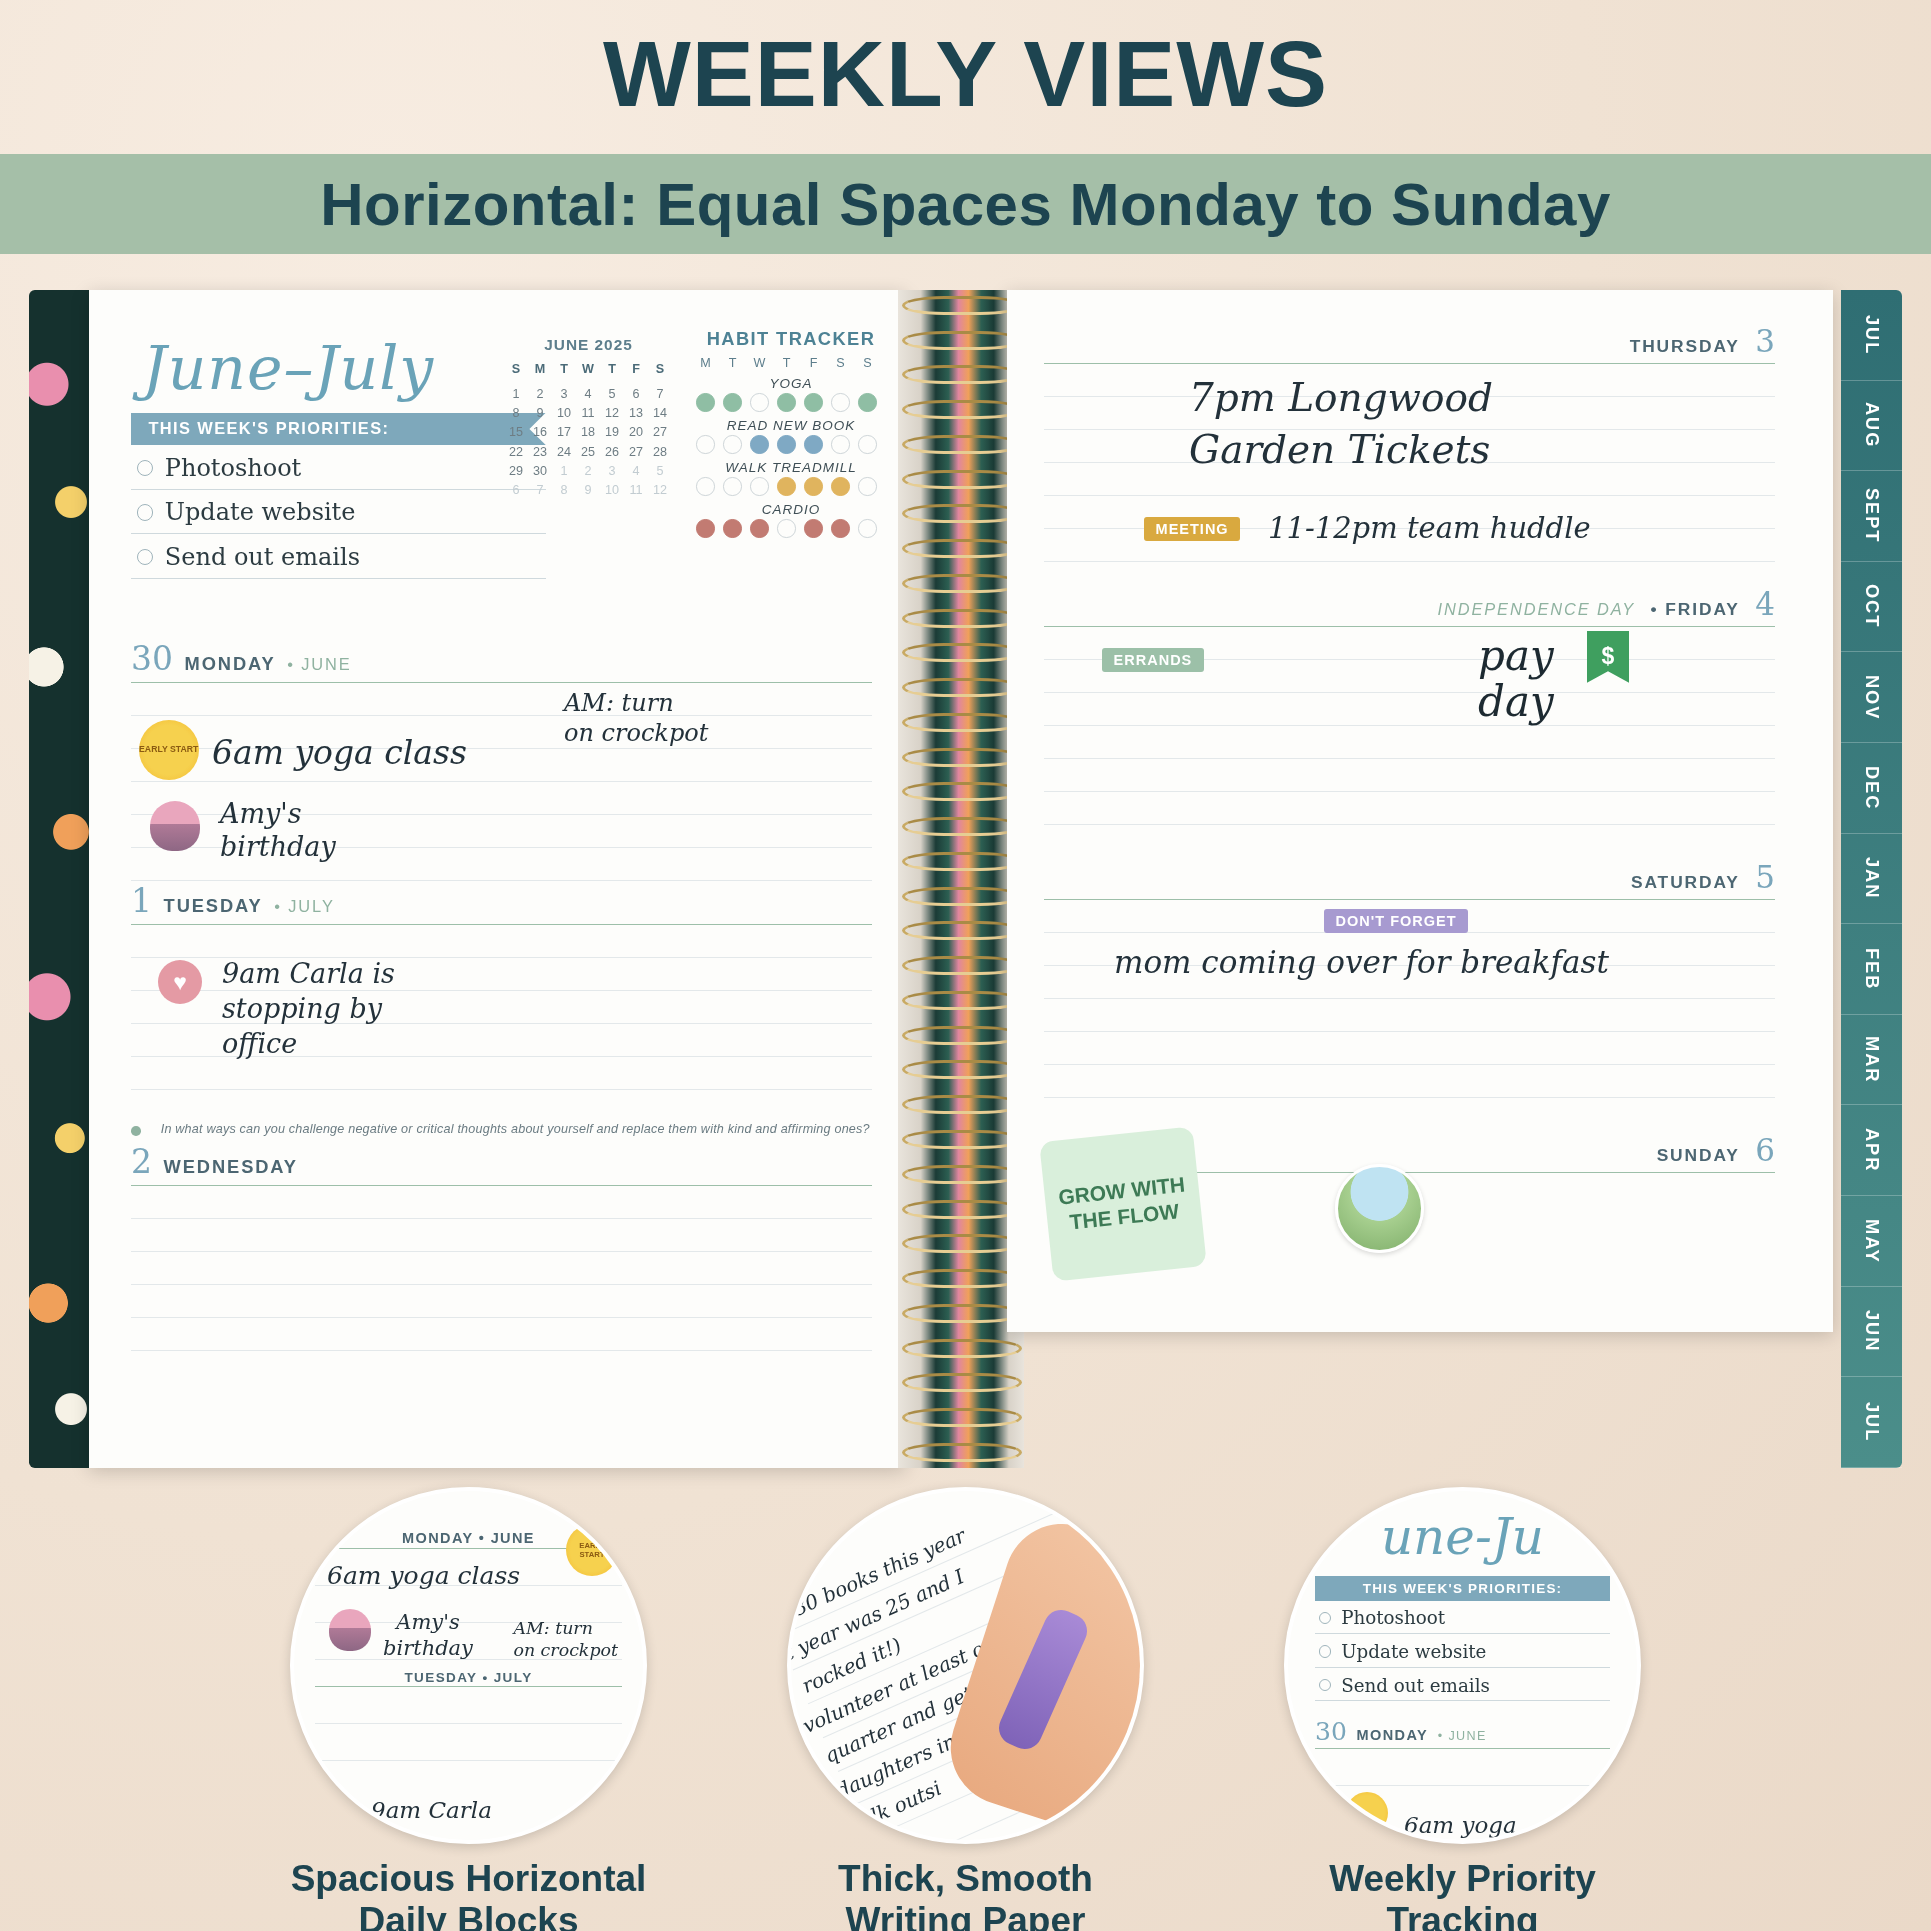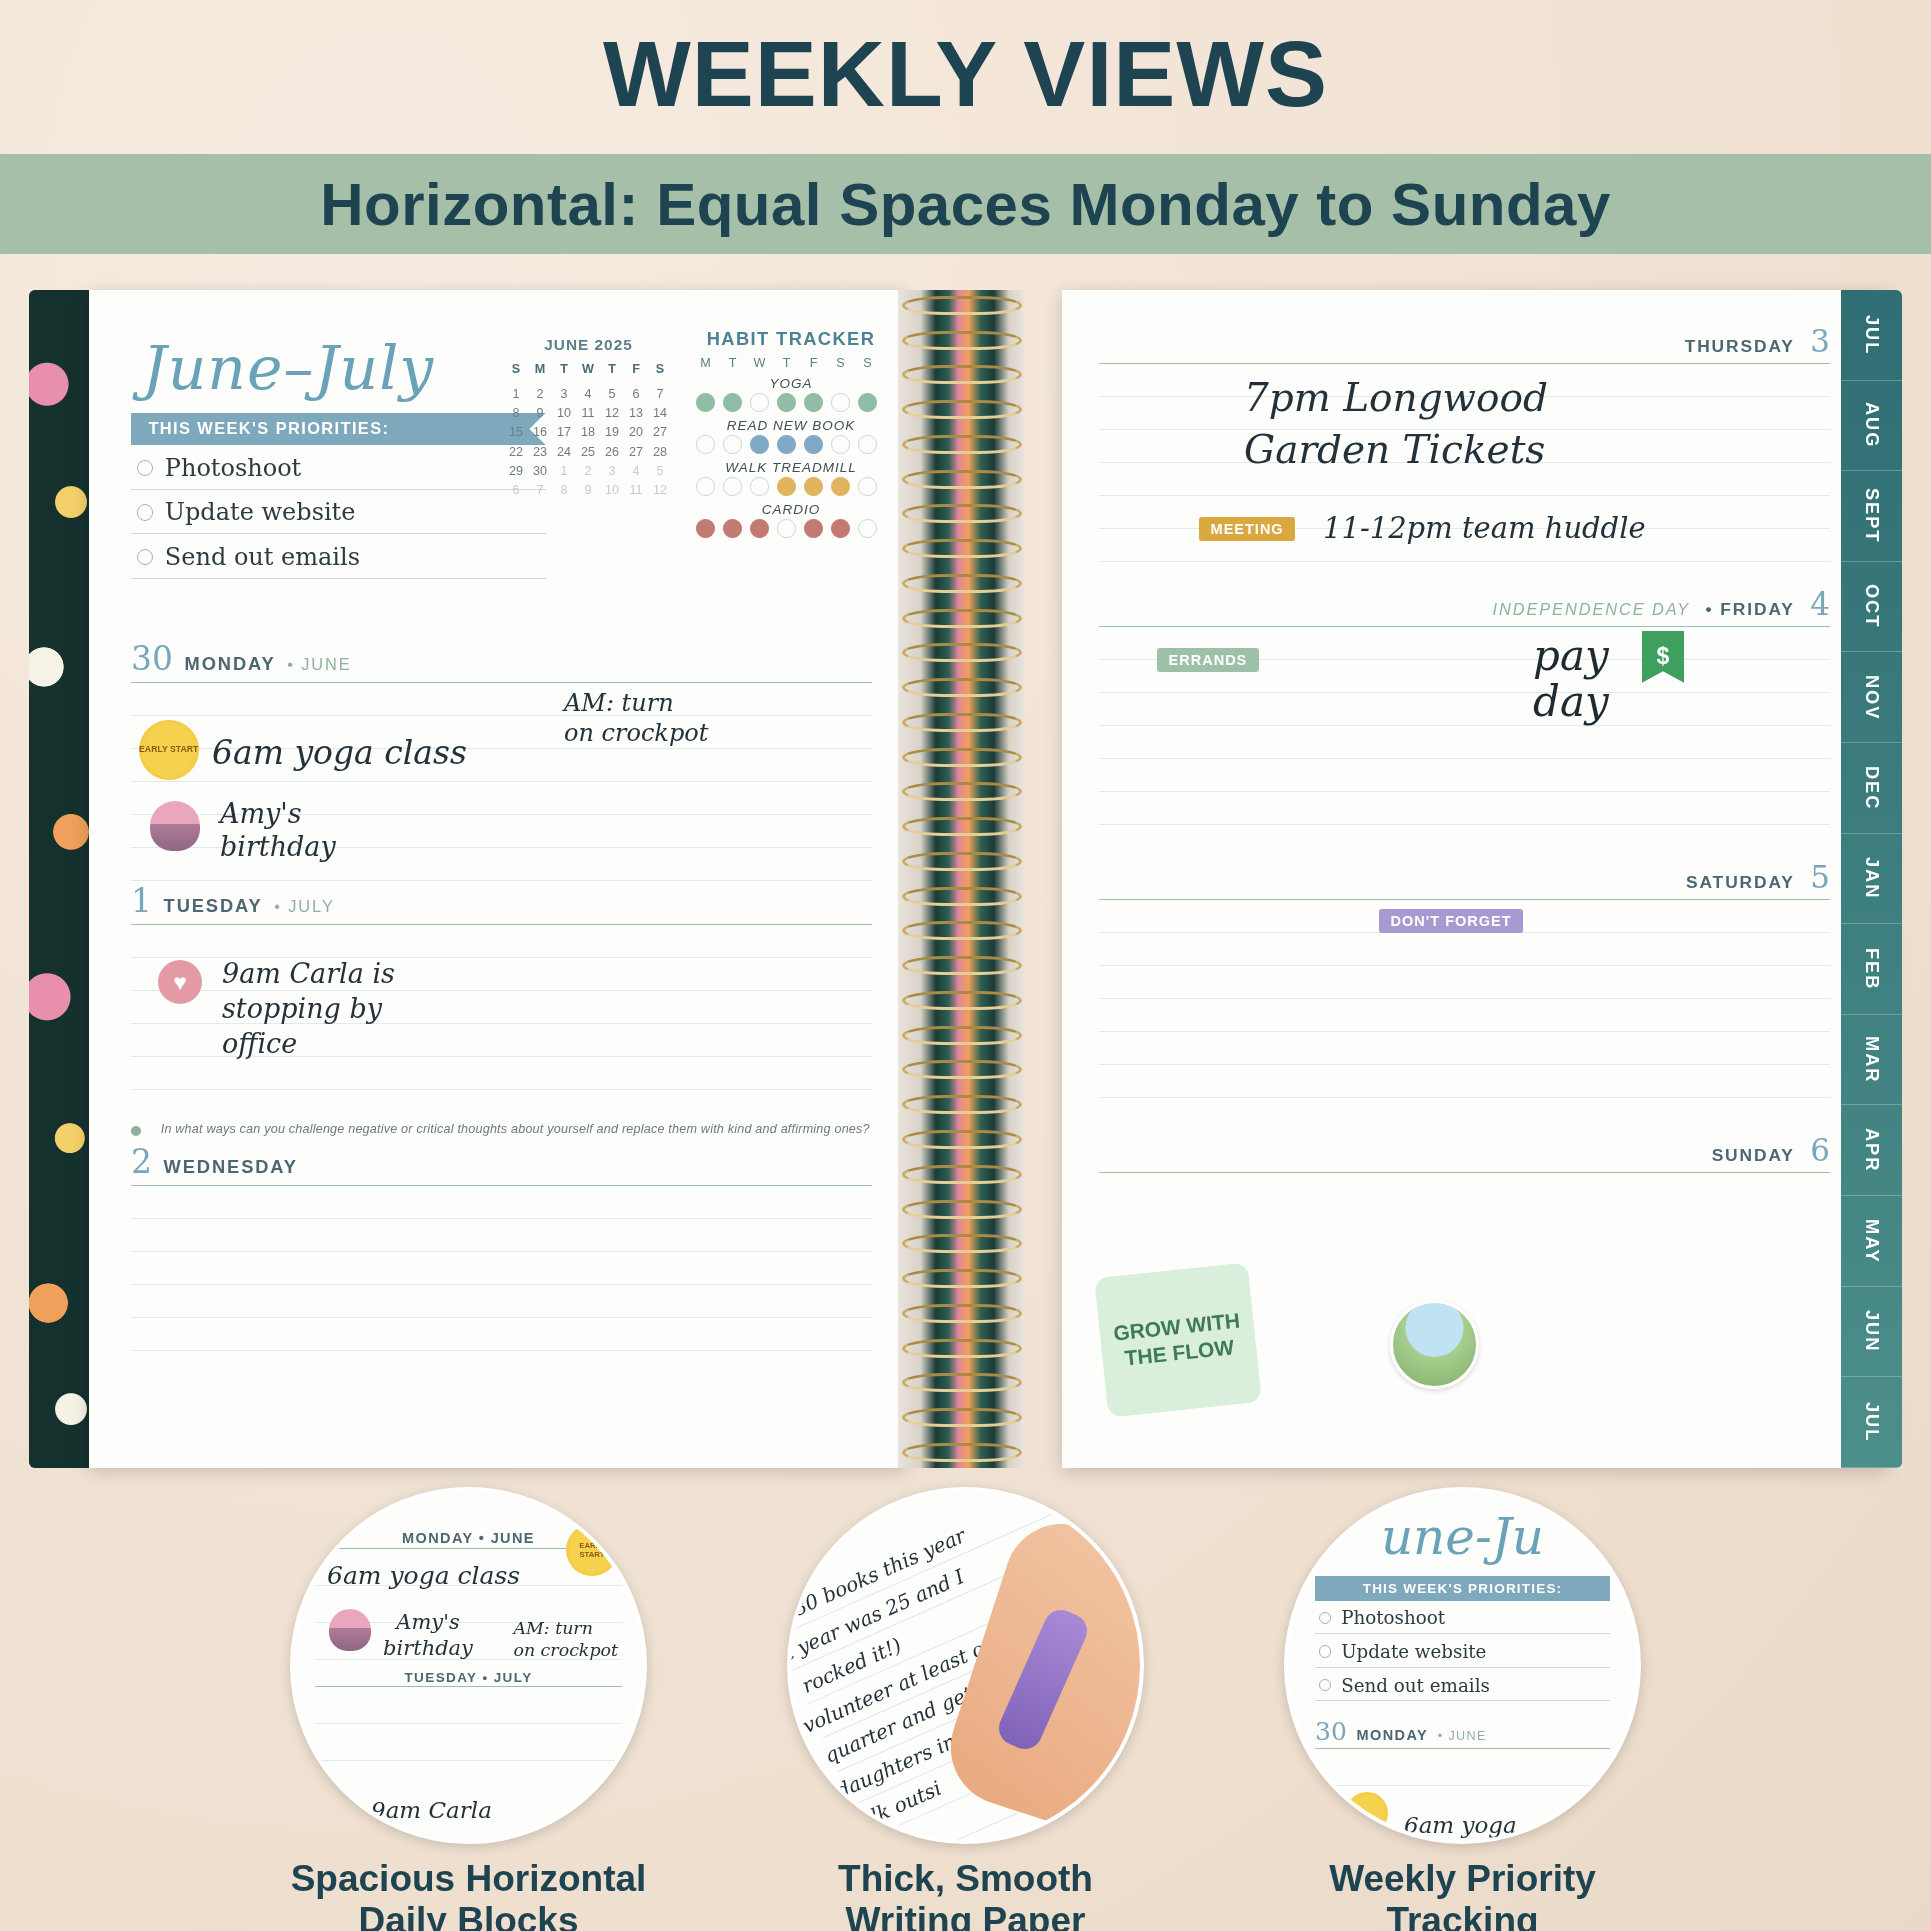--- a/index.html
+++ b/index.html
@@ -46,21 +46,21 @@
       radial-gradient(circle at 32% 86%, #f0a05a 0 19.3px, transparent 20px),
       radial-gradient(circle at 70% 95%, #f6f2e6 0 15.4px, transparent 16.4px),
       #15312e;
     border-radius:5.8px 0 0 5.8px;
   }
   .page {
     position:absolute; top:0; background:#fdfdfb;
     box-shadow:0 3.9px 17.4px rgba(0,0,0,0.18);
   }
   .page-left  { left:60px;  width:816px; height:1178px; }
-  .page-right { left:1033px; width:826px; height:1178px; }
+  .page-right { left:978px; width:826px; height:1042px; }
   .spine {
     position:absolute; left:869px; top:0; width:126px; height:1178px;
     background:
       linear-gradient(90deg,#e9e4dc 0%, #d8d2c8 18%, #1b3b36 30%,
         #2c5f52 40%, #e0869f 48%, #f0a05a 56%, #2c5f52 66%, #1b3b36 76%,
         #d8d2c8 88%, #e9e4dc 100%);
   }
   .coil {
     position:absolute; left:867px; top:0; width:131px; height:1178px;
   }
@@ -474,20 +474,21 @@
         <span class="num">5</span>
       </div>
       <div style="position:relative; height:232px;">
         <div class="rule"></div>
           <div class="rule"></div>
           <div class="rule"></div>
         <div class="rule"></div>
           <div class="rule"></div>
           <div class="rule"></div>
         <div class="tagpill" style="position:absolute; left:280px; top:9.7px; background:#a79ad0;">DON'T FORGET</div>
+        <div class="hand" style="position:absolute; left:70px; top:44px; font-size:31px;">mom coming over for breakfast</div>
       </div>
 
       <div class="rdaybar">
         <span class="lbl">SUNDAY</span>
         <span class="num">6</span>
       </div>
 
       <div class="sticker-grow">GROW WITH THE FLOW</div>
       <div class="sticker-road"></div>
     </div>

